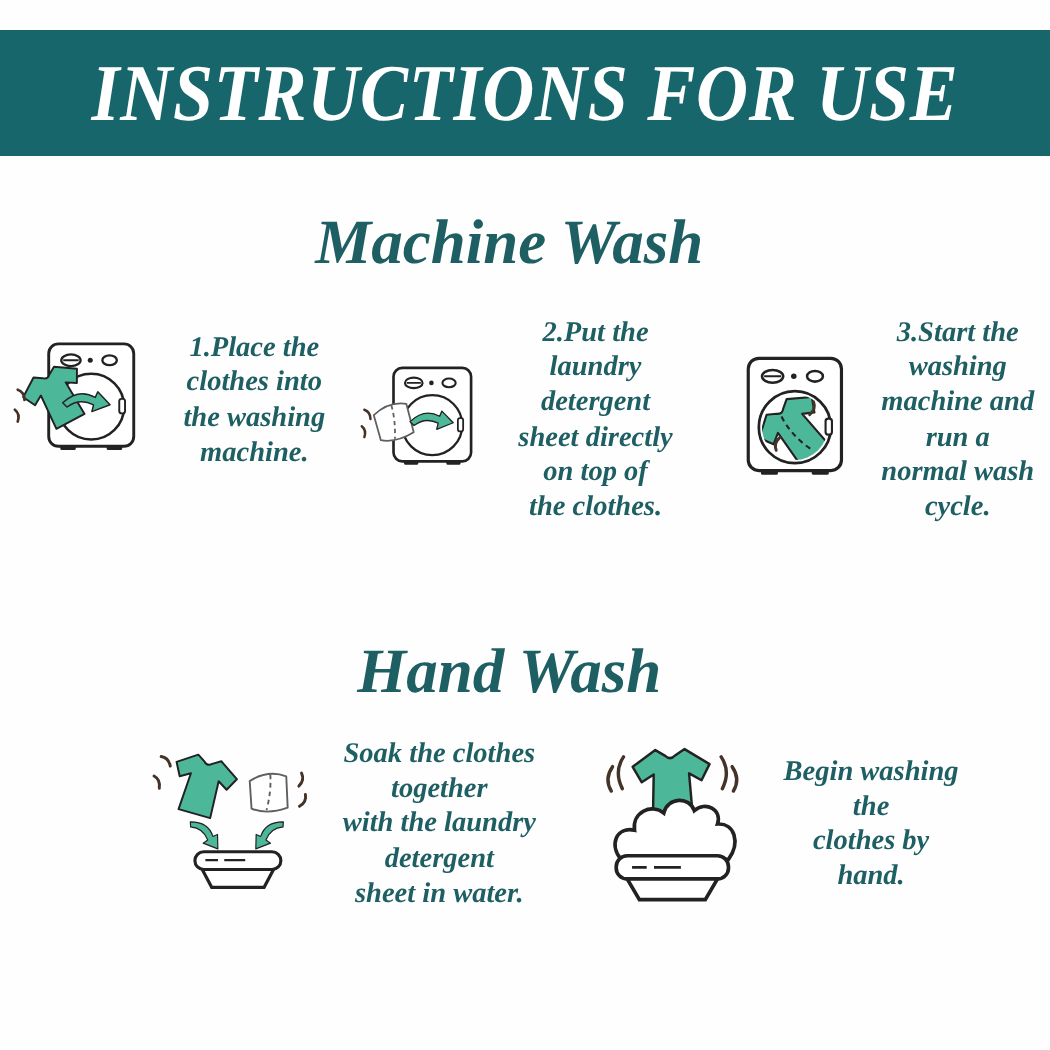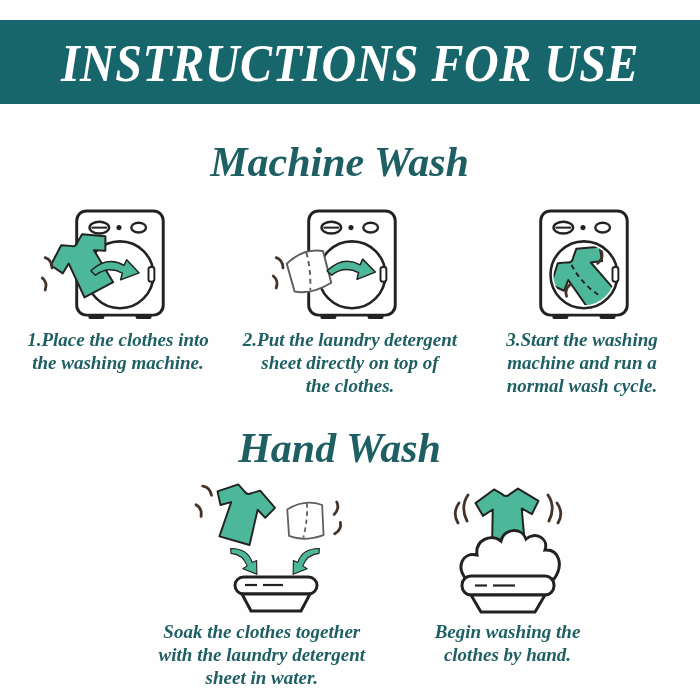--- a/index.html
+++ b/index.html
@@ -15,25 +15,25 @@
   .banner-title {
     color:#ffffff; font-weight:bold; font-style:italic; font-size:48px;
     letter-spacing:0.5px; transform:scaleY(1.12);
   }
   .section-heading {
     position:absolute; left:0; width:679px; text-align:center;
     color:var(--heading); font-weight:bold; font-style:italic; font-size:42px;
   }
   #mw-heading { top:138px; }
   #hw-heading { top:424px; }
-  .col { position:absolute; display:flex; flex-direction:column; align-items:center; }
+  .col { position:absolute; display:flex; flex-direction:row; align-items:center; }
   #col-step1 { top:205px; left:8px;   width:220px; }
   #col-step2 { top:205px; left:240px; width:220px; }
   #col-step3 { top:205px; left:472px; width:220px; }
-  #col-soak  { top:478px; left:95px;  width:270px;align-items:flex-end; }
+  #col-soak  { top:478px; left:95px;  width:270px; }
   #col-hand  { top:478px; left:375px; width:265px;align-items:center; }
   .caption {
     margin-top:5px; color:var(--text); font-weight:bold; font-style:italic;
     font-size:19px; line-height:1.22; text-align:center; white-space:pre-line;
   }
   
   .ln    { fill:#ffffff; stroke:var(--outline); }
   .tee-f { fill:var(--shirt); stroke:var(--outline); stroke-width:2; stroke-linejoin:round; }
   .arr-f { fill:var(--shirt); stroke:var(--outline); stroke-width:1.5; stroke-linejoin:round; }
   .mark  { fill:none; stroke:var(--mark); stroke-width:2.8; stroke-linecap:round; }

